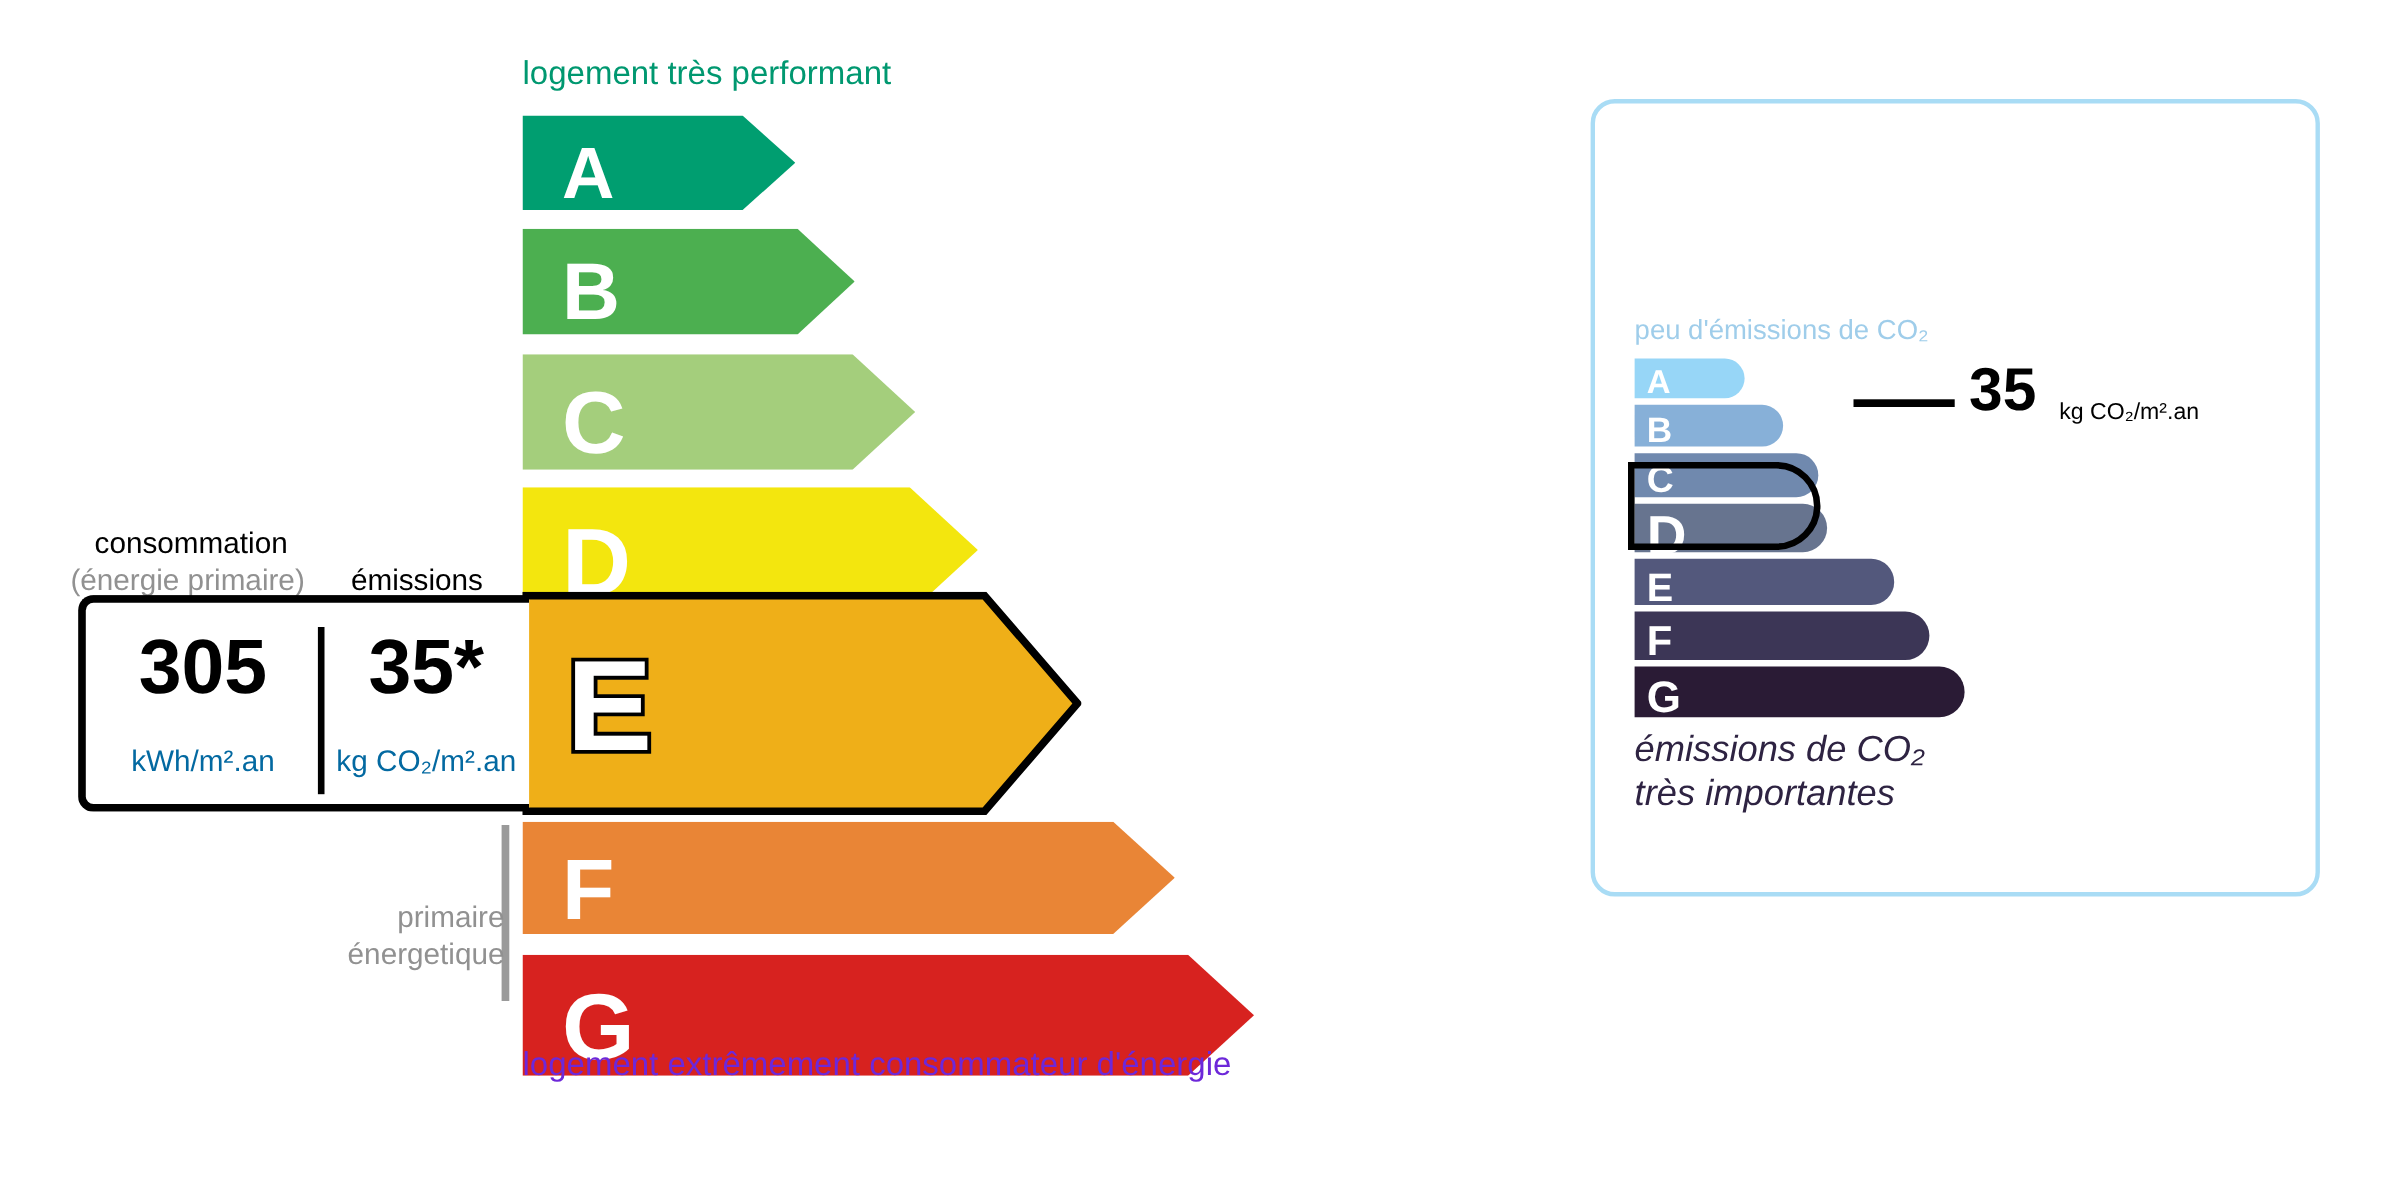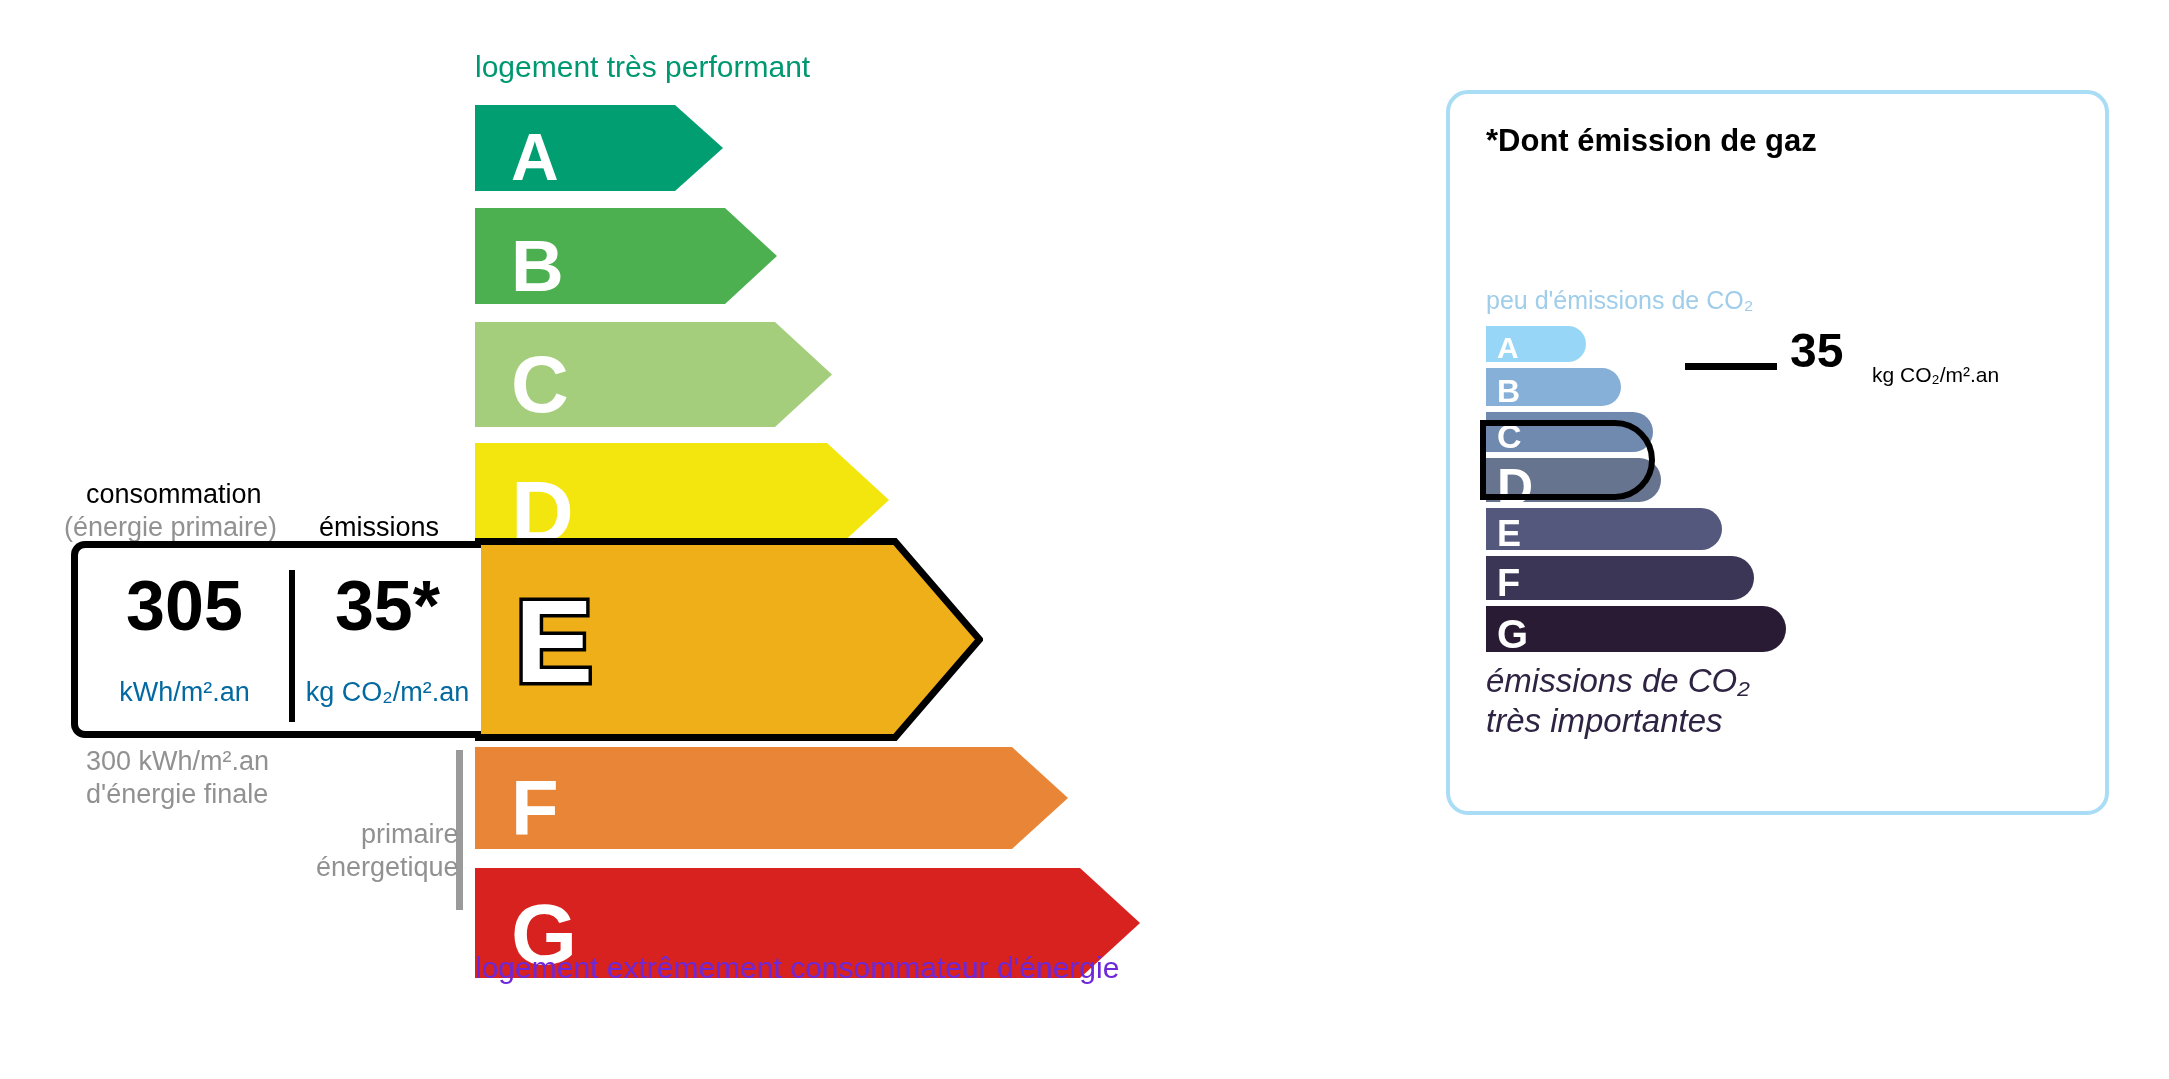--- a/index.html
+++ b/index.html
@@ -125,21 +125,21 @@
     border: 6px solid #000;
     border-radius: 0 44px 44px 0;
     z-index: 5;
   }
   #co2-callout-line {
     position: absolute; left: 1685px; top: 363px;
     width: 92px; height: 7px; background: #000; z-index: 8;
   }
   #co2-callout-value {
     position: absolute; left: 1790px; top: 327px;
-    font-size: 48px; font-weight: bold; color: #000; line-height: 1; z-index: 8;
+    font-size: 55px; font-weight: bold; color: #000; line-height: 1; z-index: 8;
   }
   #co2-callout-unit {
     position: absolute; left: 1872px; top: 363px;
     font-size: 21px; color: #000; white-space: nowrap; z-index: 8;
   }
 </style>
 </head>
 <body>
 
 <div id="root">
@@ -203,37 +203,32 @@
       <div class="value-cell" id="cell-co2">
         <div class="value-number">35*</div>
         <div class="value-unit">kg CO₂/m².an</div>
       </div>
     </div>
 
     <div class="head-label" id="lbl-consommation">consommation</div>
     <div class="head-label" id="lbl-energie-primaire">(énergie primaire)</div>
     <div class="head-label" id="lbl-emissions">émissions</div>
 
-    <div id="lbl-energie-finale">
-      <div>300 kWh/m².an</div>
-      <div>d'énergie finale</div>
-    </div>
 
     <div id="passoire-rule"></div>
     <div id="lbl-passoire">
       <div>primaire</div>
       <div>énergetique</div>
     </div>
 
     <div class="bottom-caption">logement extrêmement consommateur d'énergie</div>
   </div>
 
   <div id="co2-panel">
     <div id="co2-title">
-      <div>*Dont émission de gaz</div>
     </div>
 
     <div id="co2-top-caption">peu d'émissions de CO₂</div>
 
     <div id="co2-bars-container">
         <div class="co2-row" style="top: 232px; width: 100px; height: 36px;">
           <div class="co2-bar" style="width: 100px; background: rgb(151, 214, 247); border-radius: 0px 18px 18px 0px;"></div>
           <div class="co2-letter" style="font-size: 30px; top: 6.9px;">A</div>
         </div>
         <div class="co2-row" style="top: 274px; width: 135px; height: 38px;">

